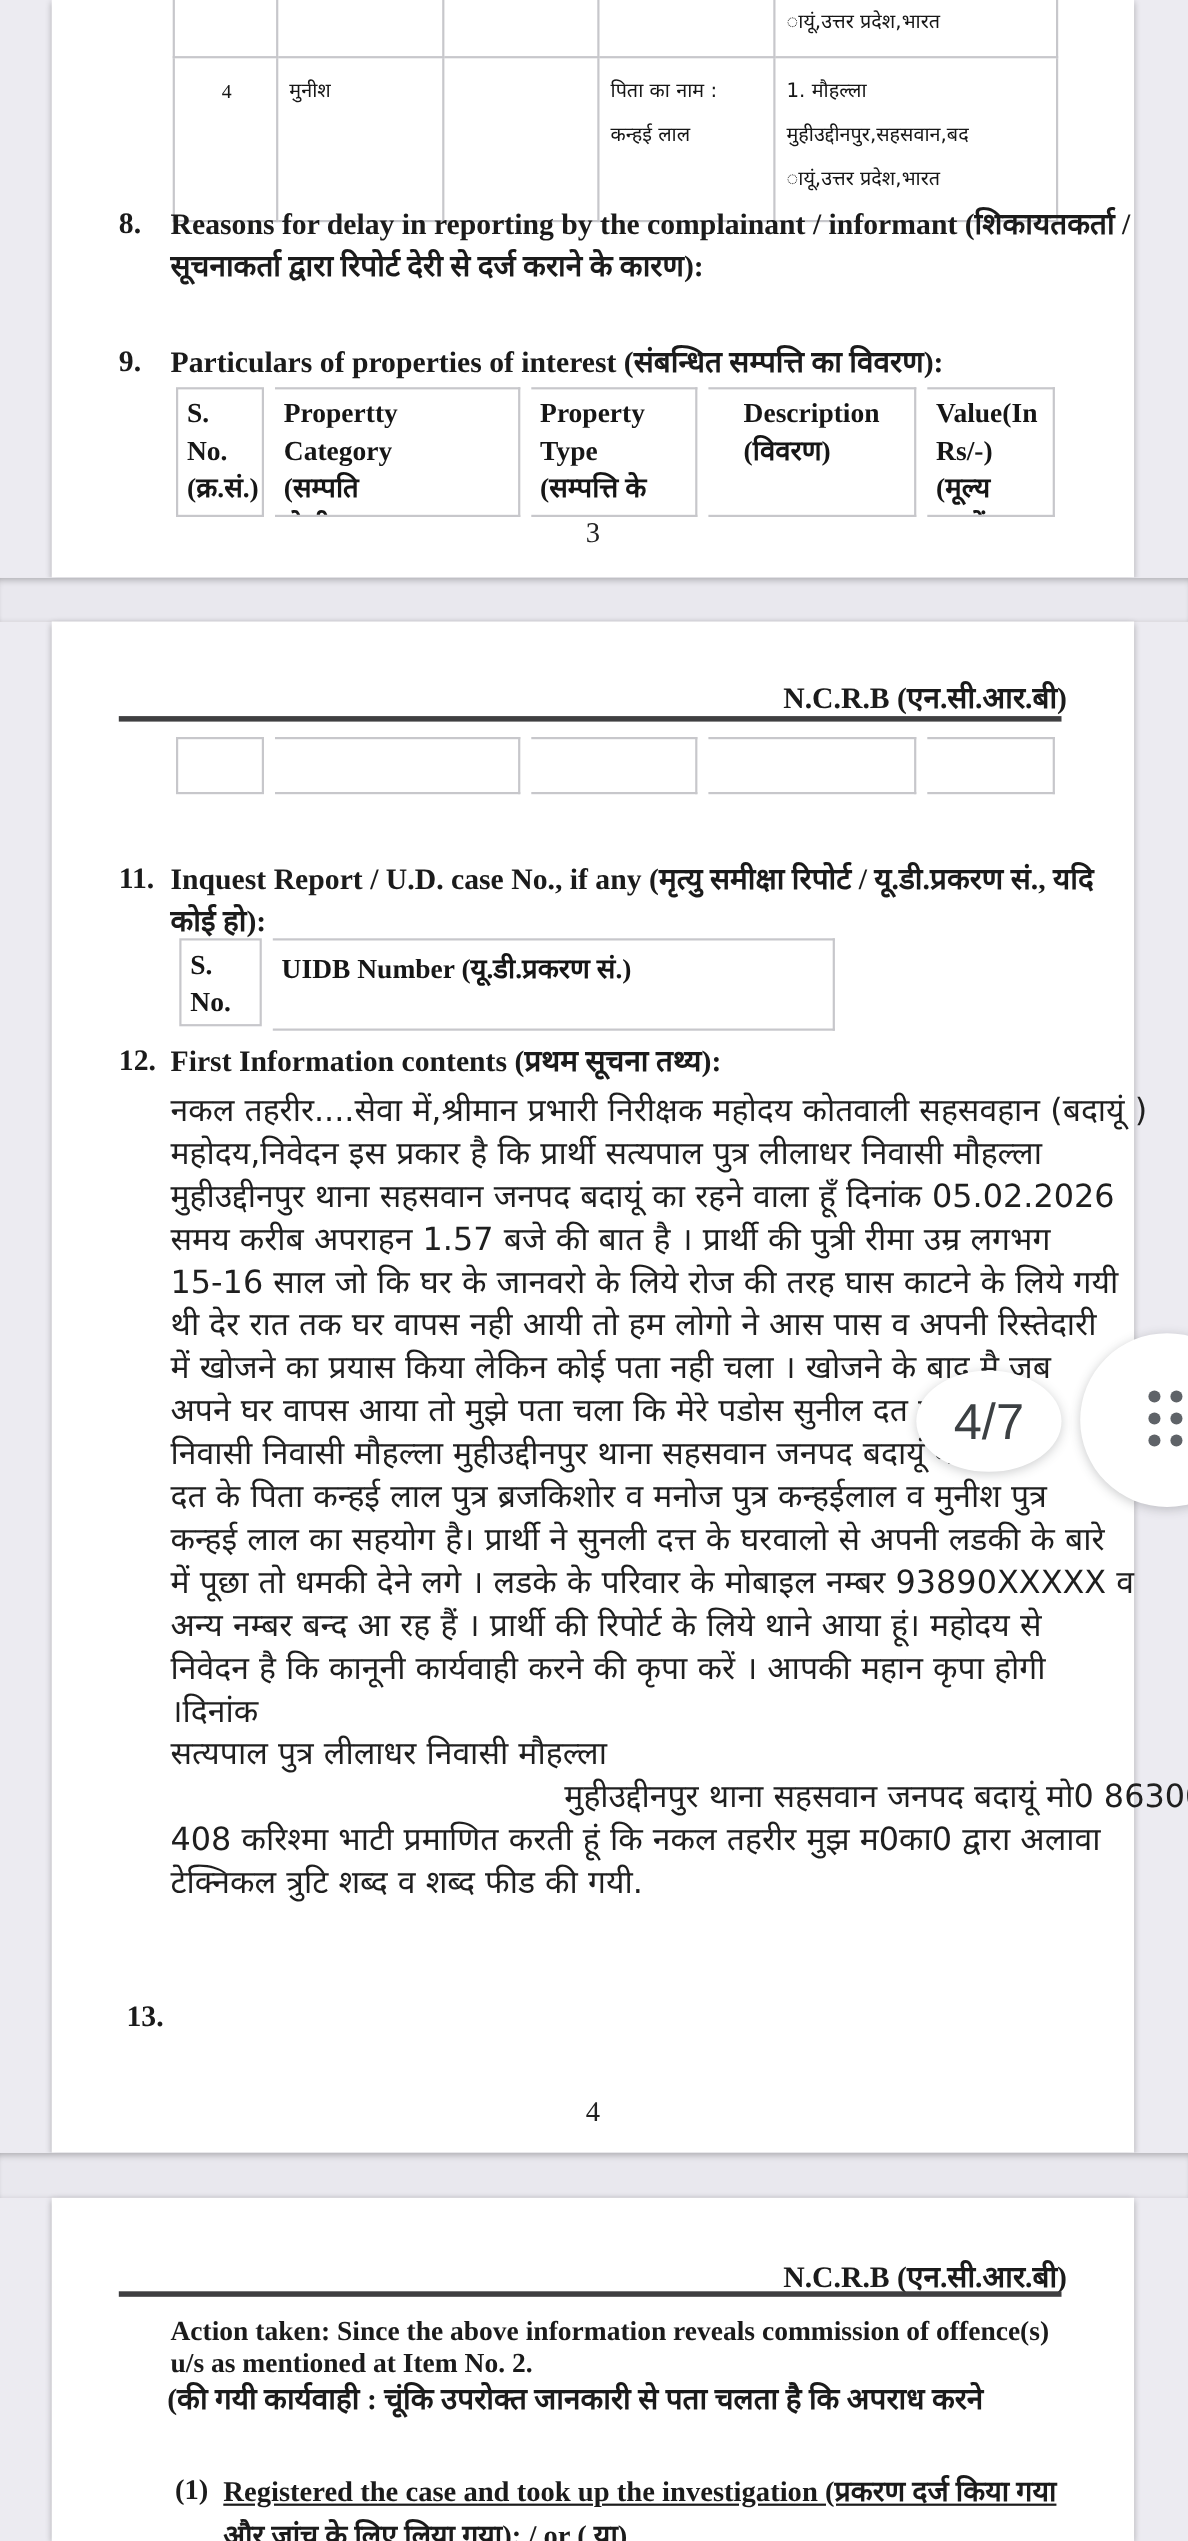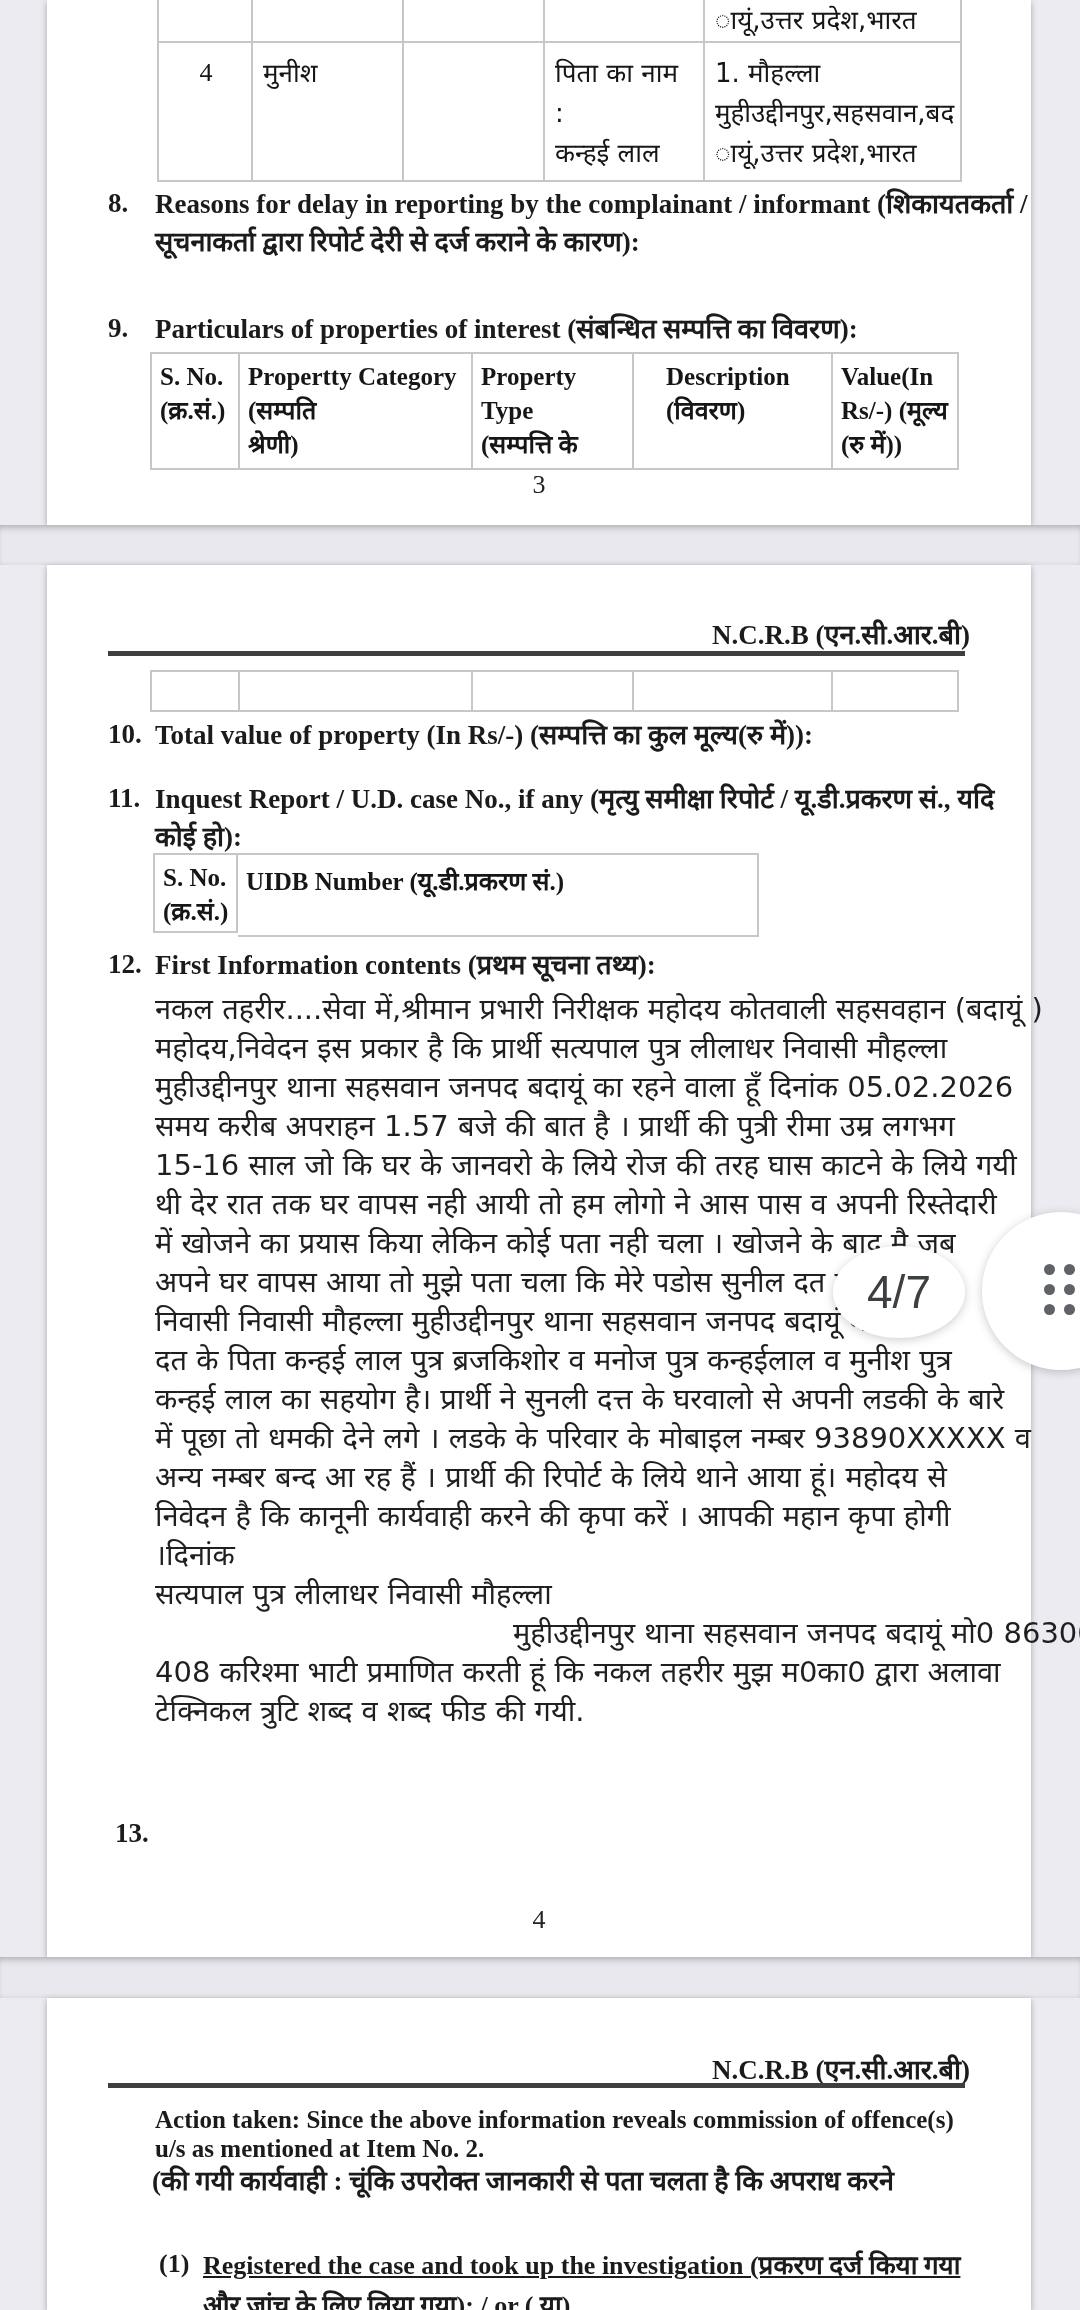--- a/index.html
+++ b/index.html
@@ -7,25 +7,25 @@
           font-family:"Liberation Serif","DejaVu Serif",serif;color:#1b1b1b;}
   .page{position:relative;margin-left:47px;width:984px;background:#ffffff;
         box-shadow:0 2px 6px rgba(0,0,0,.30);}
   .gap{position:relative;height:40px;background:#e9e8ee;
        box-shadow:inset 0 6px 7px -4px rgba(0,0,0,.28), inset 0 -3px 5px -3px rgba(0,0,0,.10);}
   .p1{height:525px;} .p2{height:1392px;} .p3{height:312px;}
 
   
   .grid{display:grid;position:absolute;}
   .cell{border-right:2px solid #c7c7cb;border-bottom:2px solid #c7c7cb;
-        padding:10px 8px 2px 10px;white-space:pre-line;overflow:hidden;
+        padding:10px 8px 12px 10px;white-space:pre-line;overflow:hidden;
         font-family:"DejaVu Sans","Liberation Sans",sans-serif;
-        font-size:26px;line-height:40px;color:#161616;}
+        font-size:18px;line-height:40px;color:#161616;}
   .cell.first{border-left:2px solid #c7c7cb;}
-  .cell.topb{border-top:2px solid #c7c7cb;}
+  .cell.topb{border-top:2px solid #c7c7cb;margin-left:10px;}
   .hdr{font-family:"Liberation Serif","DejaVu Serif",serif;font-weight:bold;
        font-size:25px;line-height:34px;padding:6px 6px 0 8px;}
   .sno-c{text-align:center;font-family:"Liberation Serif","DejaVu Serif",serif;}
 
   
   .item{position:absolute;left:61px;display:flex;align-items:flex-start;width:900px;}
   .inum{width:47px;font-weight:bold;font-size:27px;line-height:36px;flex:none;}
   .ilines > div{font-weight:bold;font-size:27px;line-height:38px;white-space:nowrap;}
 
   .ncrb{position:absolute;right:61px;font-weight:bold;font-size:27px;}
@@ -122,26 +122,20 @@
     <div class="rule" style="top:86px;"></div>
 
     <div class="grid" style="left:103px;top:105px;grid-template-columns:90px 233px 161px 199px 126px;">
       <div class="cell topb first" style="height:26px;"></div>
       <div class="cell topb" style="height:26px;"></div>
       <div class="cell topb" style="height:26px;"></div>
       <div class="cell topb" style="height:26px;"></div>
       <div class="cell topb" style="height:26px;"></div>
     </div>
 
-    <div class="item" style="top:151px;">
-      <div class="inum">10.</div>
-      <div class="ilines">
-          <div>Total value of property (In Rs/-) (सम्पत्ति का कुल मूल्य(रु में)):</div>
-        </div>
-    </div>
 
     <div class="item" style="top:215px;">
       <div class="inum">11.</div>
       <div class="ilines">
           <div>Inquest Report / U.D. case No., if any (मृत्यु समीक्षा रिपोर्ट / यू.डी.प्रकरण सं., यदि</div>
           <div>कोई हो):</div>
         </div>
     </div>
 
     <div class="grid" style="left:106px;top:288px;grid-template-columns:85px 521px;">

